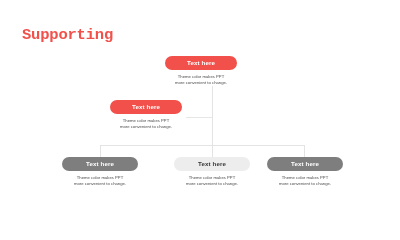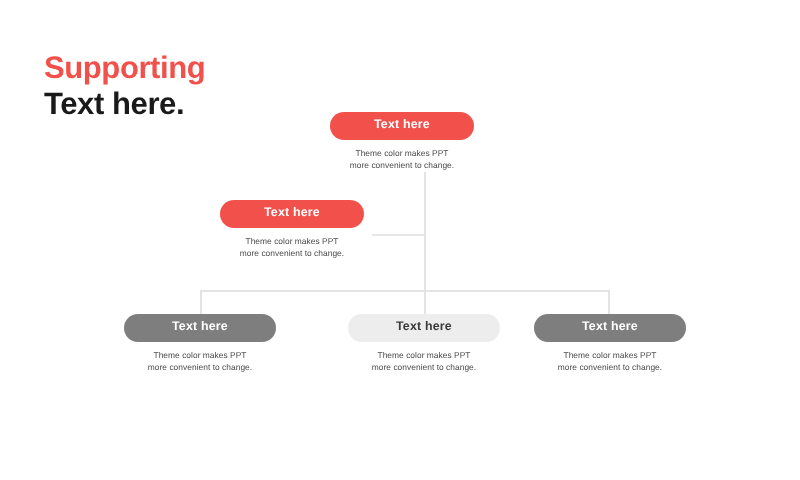--- a/index.html
+++ b/index.html
@@ -22,20 +22,21 @@
     overflow: hidden;
   }
 
   
   .heading {
     position: absolute;
     left: 22px;
     top: 27px;
     line-height: 1.08;
     user-select: none;
+    font-family: Liberation Mono, monospace;
   }
   .heading-line1 {
     font-size: 15.5px;
     font-weight: bold;
     color: #F2504B;
     letter-spacing: -0.2px;
     display: block;
   }
   .heading-line2 {
     font-size: 15.5px;
@@ -101,21 +102,20 @@
   #node-leaf-2    { left: 174px; top: 157px; width: 76px; }
   #node-leaf-3    { left: 267px; top: 157px; width: 76px; }
 </style>
 </head>
 <body>
 
 <div class="slide">
 
   <div class="heading">
     <span class="heading-line1">Supporting</span>
-    <span class="heading-line2">Text here.</span>
   </div>
 
   <svg class="connectors" viewBox="0 0 400 225" width="400" height="225">
 
     <line x1="212.5" y1="86" x2="212.5" y2="145.5" stroke="#E3E3E3" stroke-width="1"></line>
 
     <line x1="186" y1="117.5" x2="212.5" y2="117.5" stroke="#E6E6E6" stroke-width="1"></line>
 
     <line x1="100" y1="145.5" x2="305" y2="145.5" stroke="#E3E3E3" stroke-width="1"></line>
 

